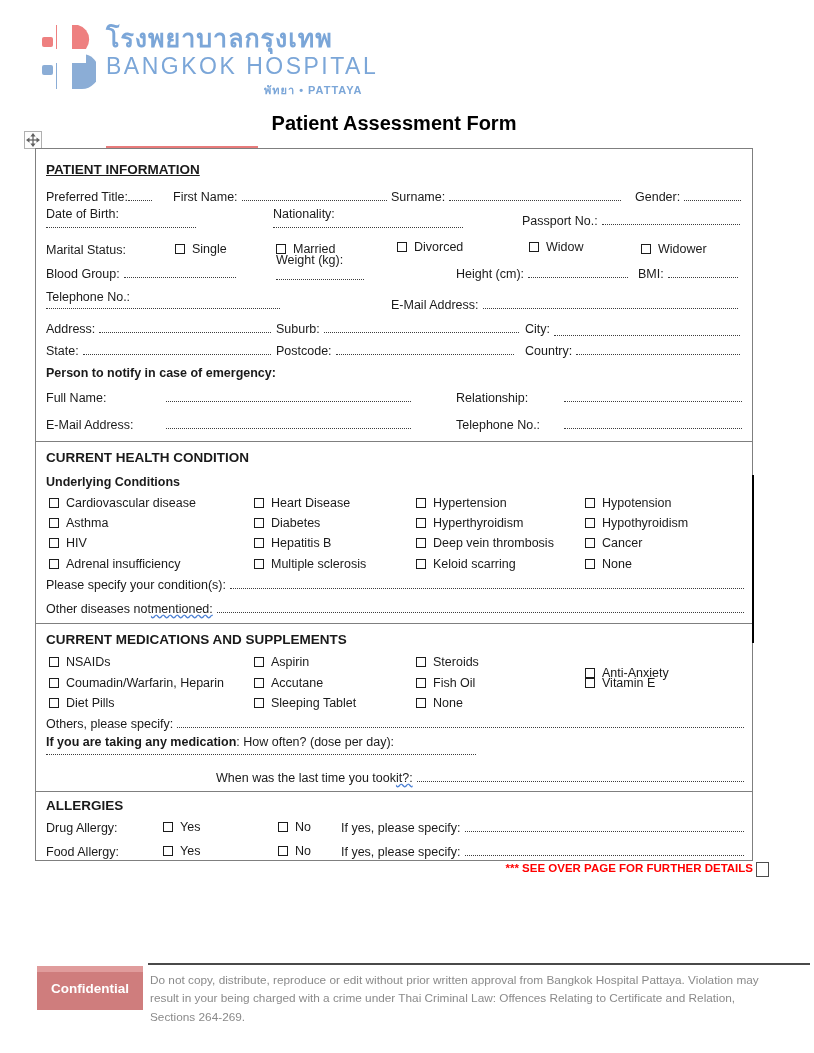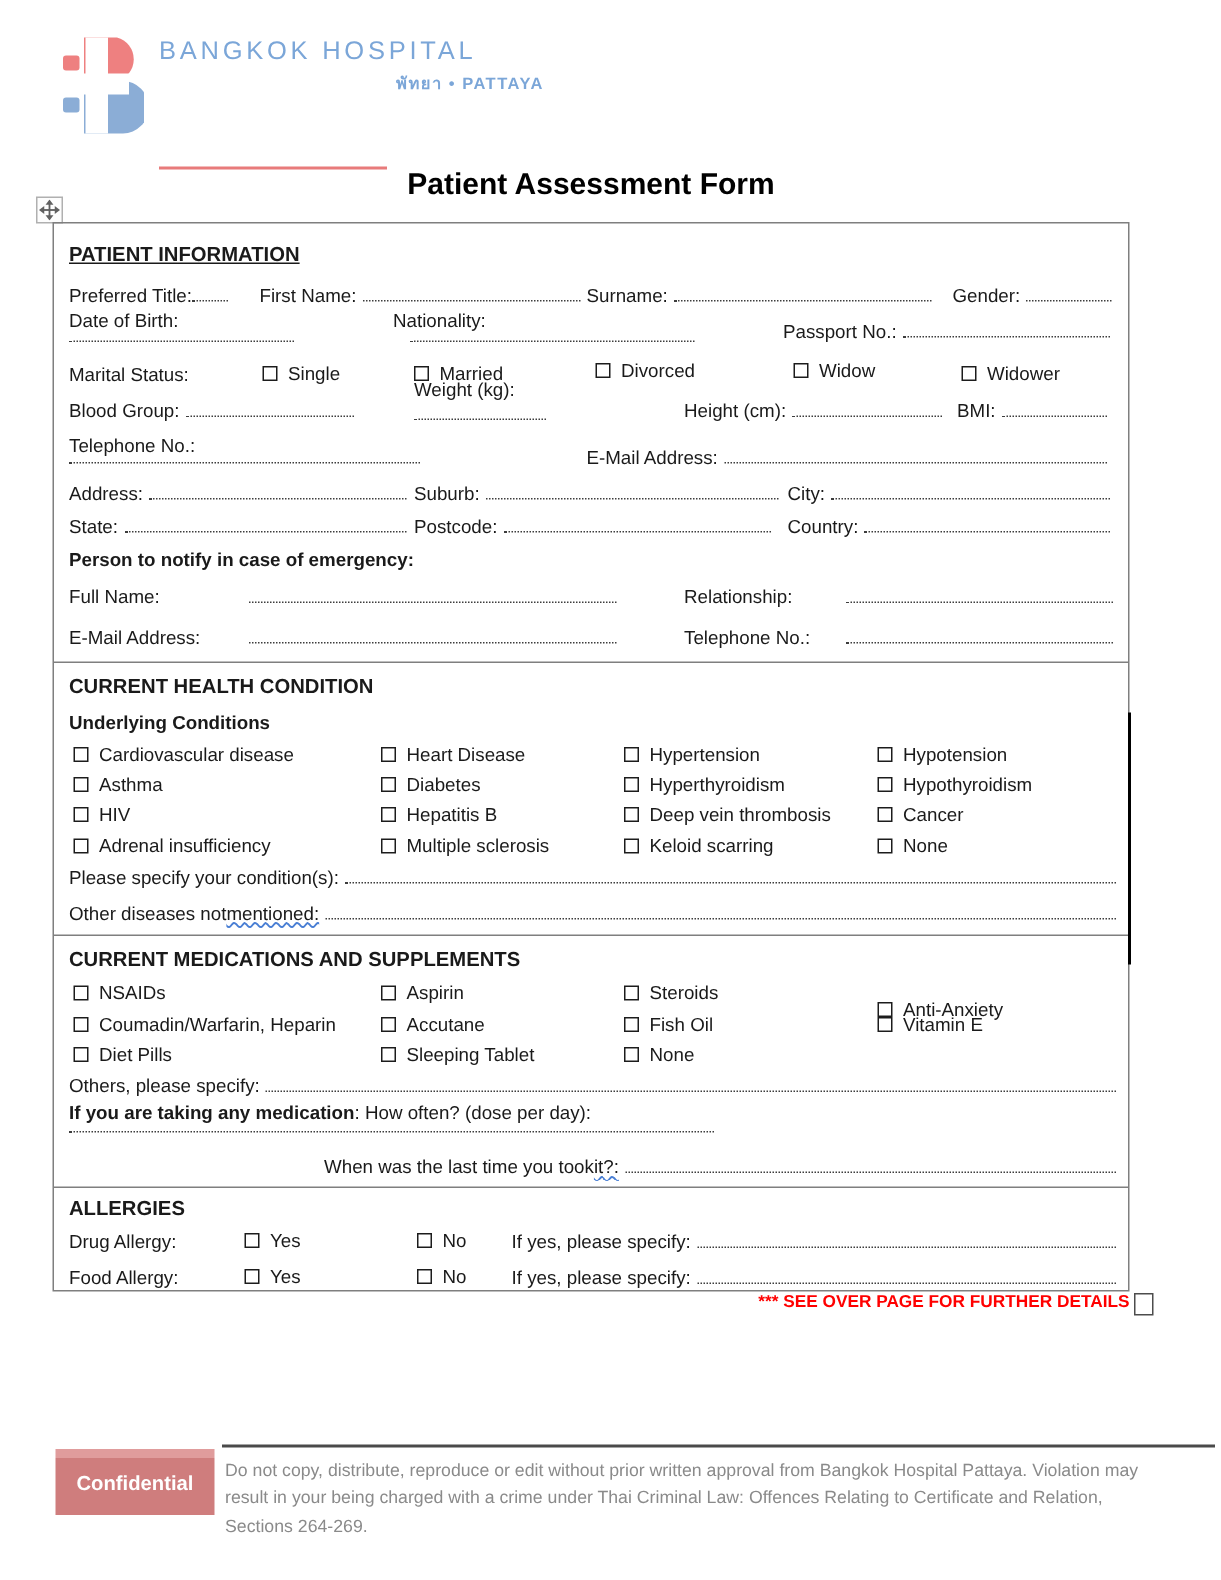--- a/index.html
+++ b/index.html
@@ -3,21 +3,21 @@
 <meta charset="utf-8">
 <style>
   * { margin:0; padding:0; box-sizing:border-box; }
   body { background:#ffffff; font-family:"Liberation Sans", sans-serif; color:#1a1a1a; }
   .page { position:relative; width:814px; height:1053px; background:#fff; overflow:hidden; }
 
   
   .logo { position:absolute; left:40px; top:24px; display:flex; }
   .logo-text { margin-left:10px; color:#7ba6d8; }
   .logo-thai { font-size:25px; font-weight:bold; line-height:1.15; letter-spacing:1px; }
-  .logo-en { font-size:17px; letter-spacing:2.5px; line-height:1.15; }
+  .logo-en { font-size:23px; letter-spacing:2.5px; line-height:1.15; }
   .logo-subrow { display:flex; align-items:center; margin-top:2px; }
   .logo-redline { position:absolute; left:0px; top:65px; width:152px; height:2px; background:#e87b7b; }
   .logo-sub { font-size:11px; font-weight:bold; letter-spacing:1px; margin-left:158px; }
 
   
   .doc-title { position:absolute; left:35px; top:112px; width:718px; text-align:center;
                font-size:20px; font-weight:bold; color:#000; }
 
   
   .handle { position:absolute; left:24px; top:131px; width:18px; height:18px;
@@ -65,20 +65,21 @@
       <svg width="56" height="66" viewBox="0 0 56 66">
         <path d="M16 1 h22 a15 15 0 0 1 0 29 h-22 z" fill="#ee8080"></path>
         <path d="M16 30 h26 a17 17.5 0 0 1 0 35 h-26 z" fill="#8badd6"></path>
         <rect x="2" y="13" width="11" height="10" rx="2" fill="#ee8080"></rect>
         <rect x="2" y="41" width="11" height="10" rx="2" fill="#8badd6"></rect>
         <rect x="17" y="1" width="15" height="64" fill="#ffffff"></rect>
         <rect x="2" y="25" width="44" height="14" fill="#ffffff"></rect>
       </svg>
     </span>
     <div class="logo-text">
+      <div class="logo-thai">โรงพยาบาลกรุงเทพ</div>
       <div class="logo-en">BANGKOK  HOSPITAL</div>
       <div class="logo-subrow" style="position:relative;">
         <span class="logo-redline"></span>
         <span class="logo-sub">พัทยา • PATTAYA</span>
       </div>
     </div>
   </div>
 
   <div class="doc-title">Patient Assessment Form</div>
 
@@ -109,21 +110,21 @@
         <span class="fill" style="width:172px;"></span>
       </div>
       <div class="ln" style="left:599px; top:41px;">
         <span>Gender:</span>
         <span class="fill" style="width:57px;"></span>
       </div>
 
       <div class="ln" style="left:10px; top:58px;">
         <span>Date of Birth:</span>
       </div>
-      <div class="ln" style="left:226px; top:58px;justify-content:center;">
+      <div class="ln" style="left:237px; top:58px;justify-content:center;">
         <span>Nationality:</span>
       </div>
       <div class="ln" style="left:486px; top:65px;">
         <span>Passport No.:</span>
         <span class="fill" style="width:138px;"></span>
       </div>
       <div class="ln" style="left:10px; top:78px;">
         <span class="fill nolead" style="width:150px;"></span>
       </div>
       <div class="ln" style="left:237px; top:78px;">
@@ -185,21 +186,21 @@
       </div>
 
       <div class="ln" style="left:10px; top:173px;">
         <span>Address:</span>
         <span class="fill" style="width:172px;"></span>
       </div>
       <div class="ln" style="left:240px; top:173px;">
         <span>Suburb:</span>
         <span class="fill" style="width:195px;"></span>
       </div>
-      <div class="ln" style="left:489px; top:173px;">
+      <div class="ln" style="left:489px; top:173px;align-items:flex-end;">
         <span>City:</span>
         <span class="fill" style="width:186px;"></span>
       </div>
 
       <div class="ln" style="left:10px; top:195px;">
         <span>State:</span>
         <span class="fill" style="width:188px;"></span>
       </div>
       <div class="ln" style="left:240px; top:195px;">
         <span>Postcode:</span>

